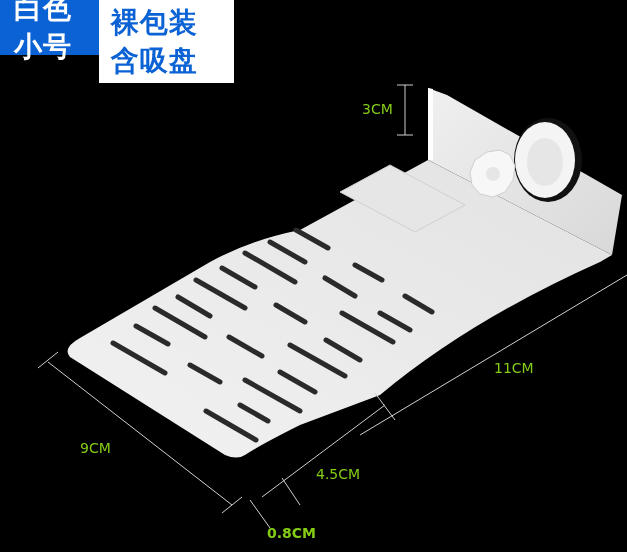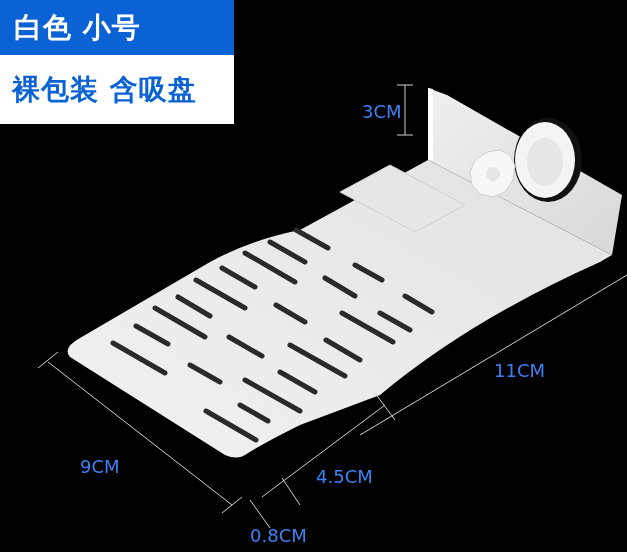--- a/index.html
+++ b/index.html
@@ -2,35 +2,35 @@
 <html><head>
 <meta charset="utf-8">
 <style>
   html, body { margin: 0; padding: 0; }
   body {
     width: 627px; height: 552px; background: #000000; overflow: hidden;
     position: relative; font-family: "DejaVu Sans", sans-serif;
   }
   .badge {
     position: absolute; left: 0; top: 0; width: 234px;
-    display: flex; flex-direction: column;
+    display: flex; flex-direction: row;
   }
   .badge-top {
     background: #0a62d4; color: #ffffff; height: 55px;
     display: flex; align-items: center; padding-left: 14px;
     font-size: 28px; font-weight: bold; letter-spacing: 1px;
   }
   .badge-bottom {
-    background: #ffffff; color: #0a62d4; height: 69px;
+    background: #ffffff; color: #0a62d4; height: 83px;
     display: flex; align-items: center; padding-left: 12px;
     font-size: 28px; font-weight: bold; letter-spacing: 1px;
   }
   .scene { position: absolute; left: 0; top: 0; width: 627px; height: 552px; }
   .dim-label {
-    position: absolute; color: #3b82f6; font-size: 18px;
+    position: absolute; color: #84cc16; font-size: 14px;
     font-family: "DejaVu Sans", sans-serif; white-space: nowrap;
   }
 </style>
 </head>
 <body>
 
 <svg class="scene" viewBox="0 0 627 552" xmlns="http://www.w3.org/2000/svg">
   <defs>
     <linearGradient id="plate" x1="0" y1="1" x2="1" y2="0">
       <stop offset="0" stop-color="#f2f2f2"></stop>
@@ -109,15 +109,15 @@
   </g>
 </svg>
 
 <div class="badge">
   <div class="badge-top">白色 小号</div>
   <div class="badge-bottom">裸包装 含吸盘</div>
 </div>
 
 <div class="dim-label" style="left:362px; top:101px;">3CM</div>
 <div class="dim-label" style="left:494px; top:360px;text-align:center;">11CM</div>
-<div class="dim-label" style="left:80px; top:456px;">9CM</div>
+<div class="dim-label" style="left:80px; top:440px;">9CM</div>
 <div class="dim-label" style="left:316px; top:466px;">4.5CM</div>
-<div class="dim-label" style="left:250px; top:525px;">0.8CM</div>
+<div class="dim-label" style="left:267px; top:525px;font-weight:bold;">0.8CM</div>
 
 </body></html>

